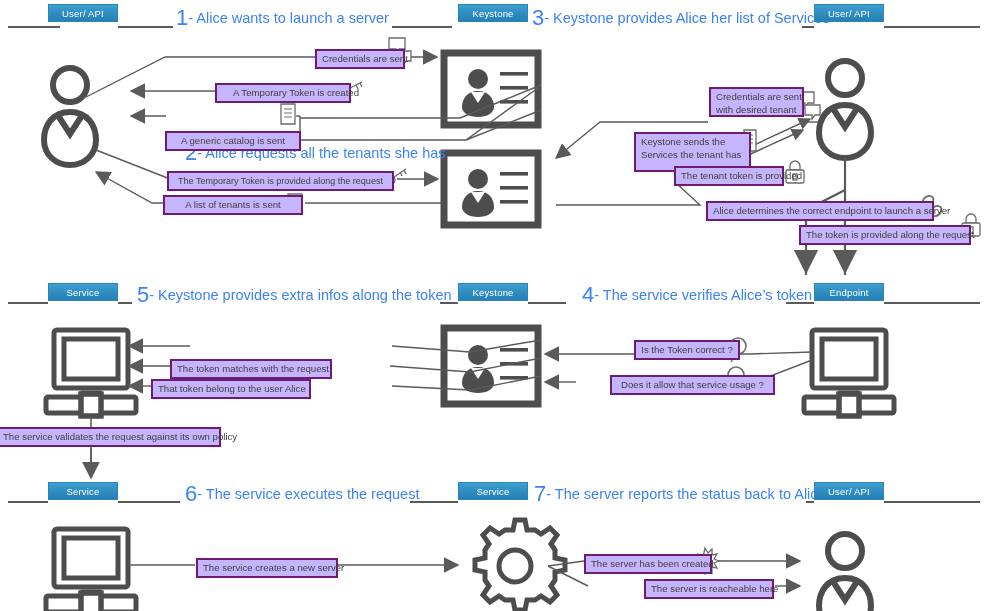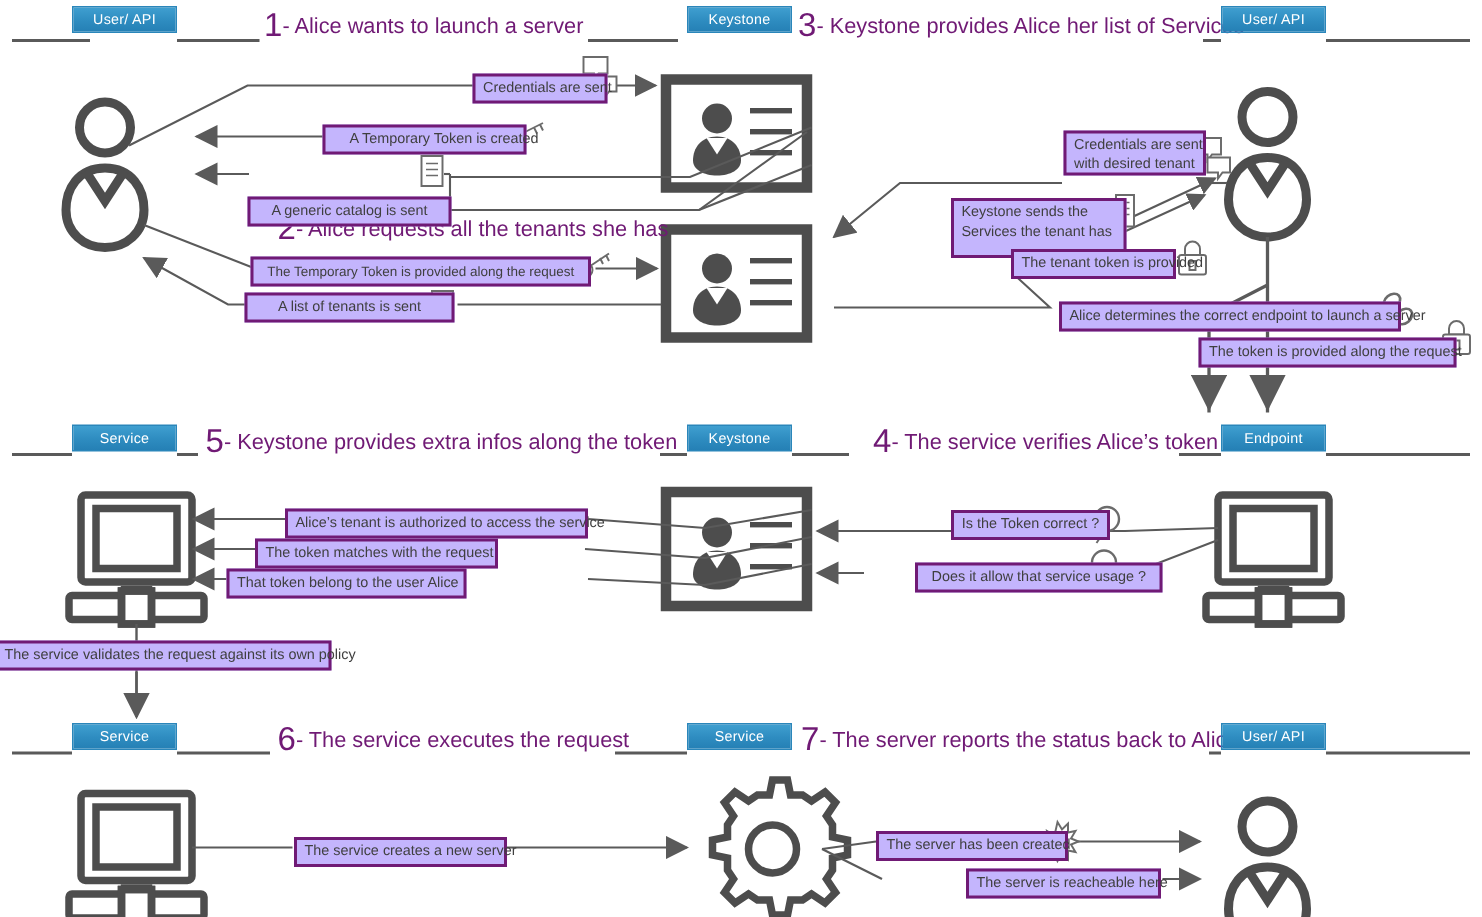--- a/index.html
+++ b/index.html
@@ -15,21 +15,21 @@
   .sec-rule{position:absolute;height:0;border-top:2px solid #5a5a5a;}
   .tab{
     position:absolute;height:18px;line-height:18px;text-align:center;
     color:#ffffff;font-size:9.5px;letter-spacing:.2px;
     background:linear-gradient(180deg,#3f9fd0 0%, #2e8cc0 55%, #2580b5 100%);
     border:1px solid #2a86ba;
     box-sizing:border-box;
     white-space:nowrap;
   }
   .sec-title{
-    position:absolute;white-space:nowrap;color:#701a75;
+    position:absolute;white-space:nowrap;color:#3b82f6;
     font-size:14.5px;
   }
   .sec-title .num{font-size:22px;line-height:14px;vertical-align:-2px;letter-spacing:0;}
 
   
   .lbl{
     position:absolute;background:#c4b5fd;border:2px solid #701a75;
     color:#3f3f3f;font-size:9.6px;line-height:12px;
     padding:2px 5px;white-space:nowrap;box-sizing:border-box;
     text-align:center;
@@ -322,21 +322,20 @@
     <div>with desired tenant</div>
   </div>
   <div class="lbl two" style="left:634px;top:132px;width:117px;height:40px;">
     <div>Keystone sends the</div>
     <div>Services the tenant has</div>
   </div>
   <div class="lbl" style="left:674px;top:166px;width:110px;">The tenant token is provided</div>
   <div class="lbl" style="left:706px;top:201px;width:228px;">Alice determines the correct endpoint to launch a server</div>
   <div class="lbl" style="left:799px;top:225px;width:172px;">The token is provided along the request</div>
 
-  <div class="lbl" style="left:190px;top:339px;width:202px;">Alice’s tenant is authorized to access the service</div>
   <div class="lbl" style="left:170px;top:359px;width:162px;">The token matches with the request</div>
   <div class="lbl" style="left:151px;top:379px;width:160px;">That token belong to the user Alice</div>
   <div class="lbl" style="left:-4px;top:427px;width:225px;">The service validates the request against its own policy</div>
 
   <div class="lbl" style="left:634px;top:340px;width:106px;">Is the Token correct ?</div>
   <div class="lbl" style="left:575px;top:375px;width:165px;margin-left:35px;">Does it allow that service usage ?</div>
 
   <div class="lbl" style="left:196px;top:558px;width:142px;">The service creates a new server</div>
 
   <div class="lbl" style="left:584px;top:554px;width:128px;">The server has been created</div>

